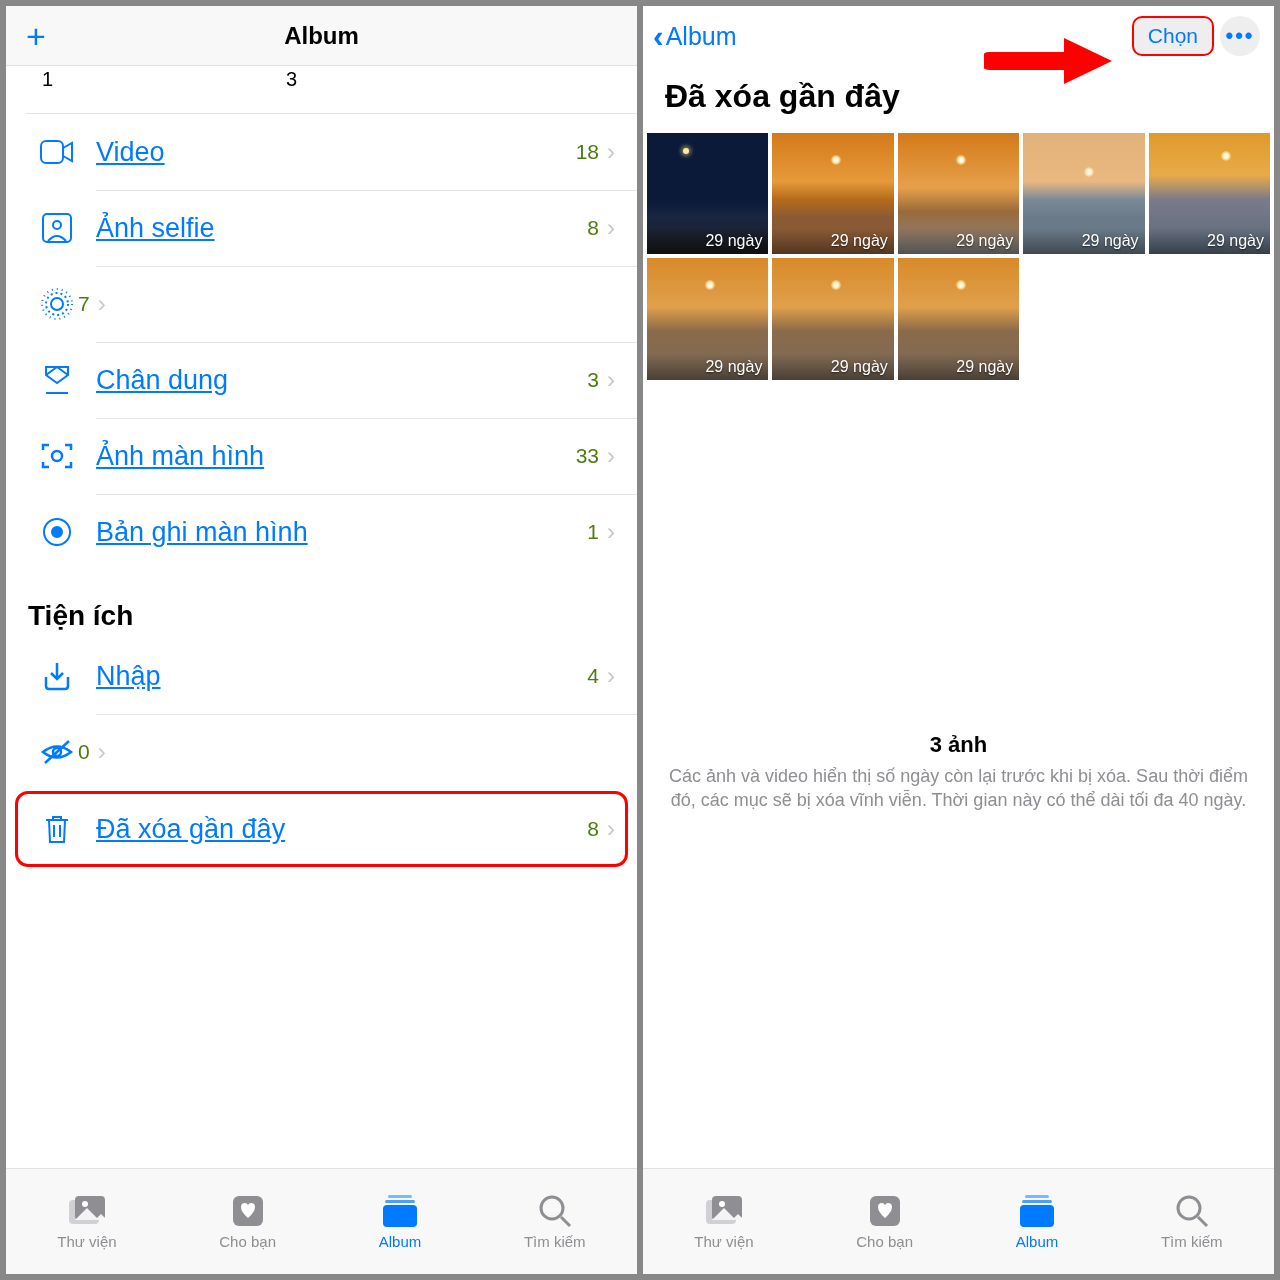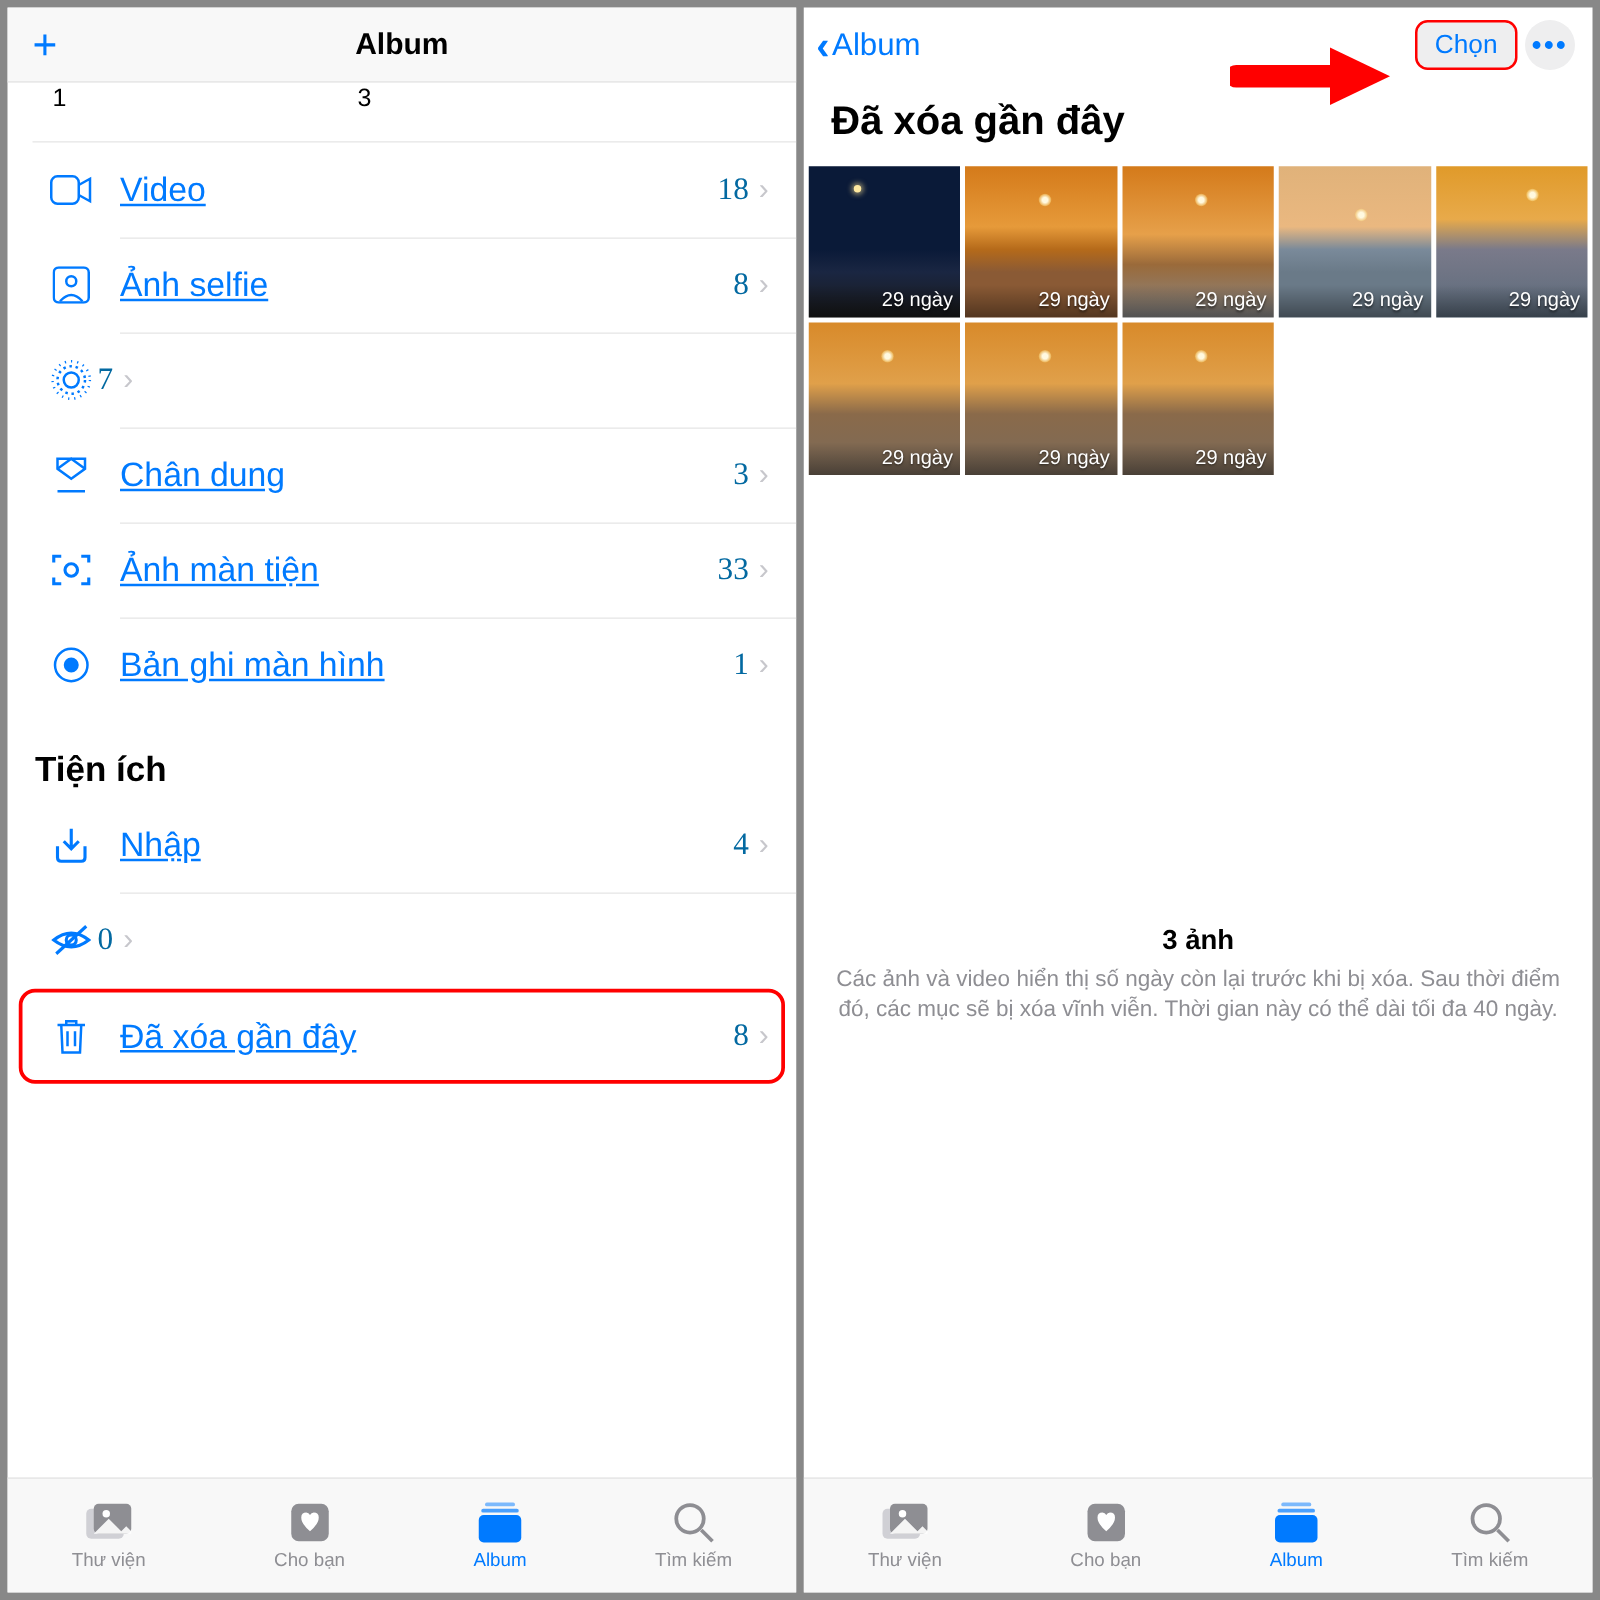--- a/index.html
+++ b/index.html
@@ -92,39 +92,38 @@
   }
   .row .label {
     flex:1;
     color:#007aff;
     font-size:27px;
     font-weight:400;
     padding-left:18px;
     text-decoration:underline;
   }
   .row .count {
-    color:#0369a1;
-    font-size:25px;
+    color:#4d7c0f;
+    font-size:21px;
     padding-right:8px;
-    font-family:Liberation Serif, serif;
   }
   .row .chevron {
     color:#c7c7cc;
     font-size:24px;
   }
   .row.highlighted {
     outline:3px solid #ff0000;
     border-radius:10px;
     margin: 4px 12px;
     padding: 0 10px 0 18px;
     height:70px;
   }
   .row.highlighted::before { display:none; }
   .tabbar {
-    height:92px;
+    height:106px;
     background:#f8f8f8;
     border-top:1px solid #e2e2e2;
     display:flex;
     align-items:center;
     justify-content:space-around;
     margin-top:auto;
     text-align:center;
   }
   .tab {
     display:flex;
@@ -310,21 +309,21 @@
       <span class="count">3</span>
       <span class="chevron">›</span>
     </div>
     <div class="row">
       <span class="icon">
         <svg width="32" height="28" viewBox="0 0 32 28" fill="none" stroke="#007aff" stroke-width="2.5">
             <path d="M2 8 V3 H8 M24 3 H30 V8 M30 20 V25 H24 M8 25 H2 V20"></path>
             <circle cx="16" cy="14" r="5"></circle>
           </svg>
       </span>
-      <span class="label">Ảnh màn tiện</span>
+      <span class="label">Ảnh màn hình</span>
       <span class="count">33</span>
       <span class="chevron">›</span>
     </div>
     <div class="row">
       <span class="icon">
         <svg width="30" height="30" viewBox="0 0 30 30" fill="none" stroke="#007aff" stroke-width="2">
             <circle cx="15" cy="15" r="13"></circle>
             <circle cx="15" cy="15" r="5" fill="#007aff"></circle>
           </svg>
       </span>

